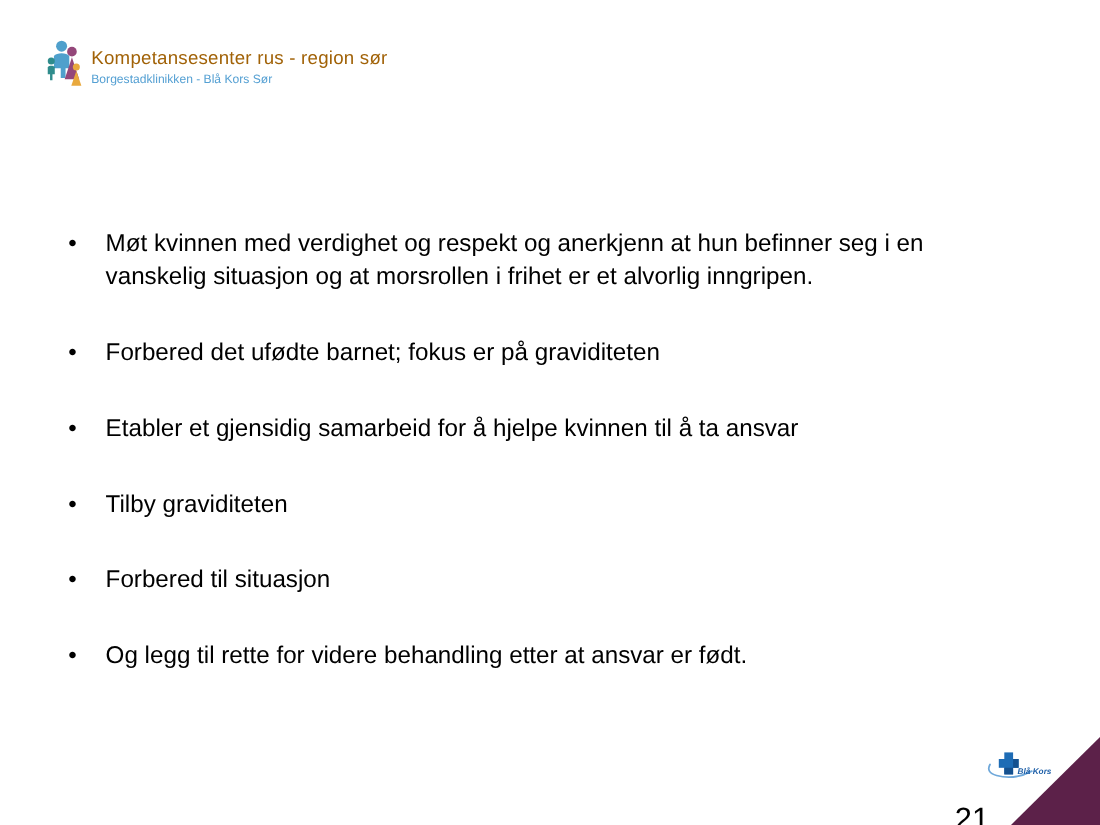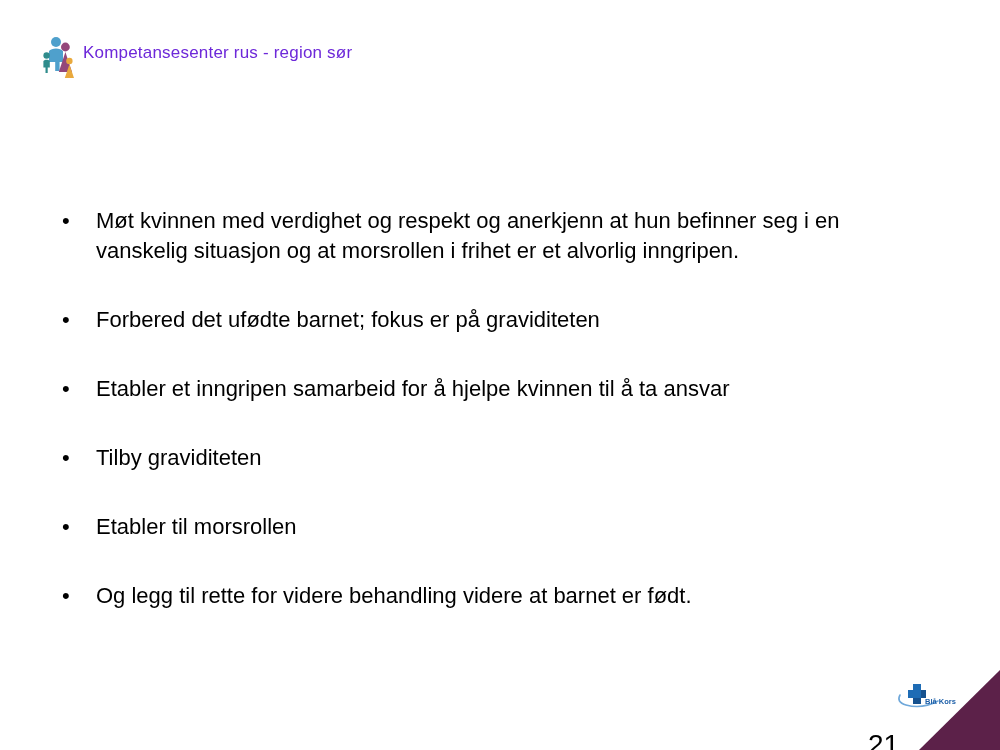--- a/index.html
+++ b/index.html
@@ -17,21 +17,21 @@
     position: absolute;
     left: 42px;
     top: 36px;
     display: flex;
     align-items: flex-start;
   }
   .brand-figures svg { display: block; }
   .brand-text { margin-left: 7px; padding-top: 7px; }
   .brand-title {
     font-size: 17px;
-    color: #6d28d9;
+    color: #a16207;
     letter-spacing: 0.2px;
     white-space: nowrap;
   }
   .brand-subtitle {
     font-size: 11px;
     color: #55A0D3;
     margin-top: 3px;
     white-space: nowrap;
   }
 
@@ -77,20 +77,21 @@
     width: 70px;
     height: 42px;
   }
   .blakors svg { display: block; }
   .blakors-label {
     position: absolute;
     left: 37px;
     top: 26px;
     font-size: 7.5px;
     font-weight: bold;
+    font-style: italic;
     color: #1D5FA8;
     white-space: nowrap;
   }
   .page-number {
     position: absolute;
     left: 868px;
     top: 729px;
     font-size: 28px;
     color: #000000;
   }
@@ -112,47 +113,48 @@
 
         <circle cx="23.4" cy="11" r="4.4" fill="#94477A"></circle>
         <path d="M23.4 16 L30 36 L16.8 36 Z" fill="#94477A"></path>
 
         <circle cx="27.4" cy="25" r="3.2" fill="#E9A93D"></circle>
         <path d="M27.4 28.5 L32 42 L22.8 42 Z" fill="#E9A93D"></path>
       </svg>
     </div>
     <div class="brand-text">
       <div class="brand-title">Kompetansesenter rus - region sør</div>
+      <div class="brand-subtitle">Borgestadklinikken - Blå Kors Sør</div>
     </div>
   </header>
 
   <ul class="bullets">
     <li>
       <span class="bullet-marker">•</span>
       <span class="bullet-text">Møt kvinnen med verdighet og respekt og anerkjenn at hun befinner seg i en vanskelig situasjon og at morsrollen i frihet er et alvorlig inngripen.</span>
     </li>
     <li>
       <span class="bullet-marker">•</span>
       <span class="bullet-text">Forbered det ufødte barnet; fokus er på graviditeten</span>
     </li>
     <li>
       <span class="bullet-marker">•</span>
-      <span class="bullet-text">Etabler et inngripen samarbeid for å hjelpe kvinnen til å ta ansvar</span>
+      <span class="bullet-text">Etabler et gjensidig samarbeid for å hjelpe kvinnen til å ta ansvar</span>
     </li>
     <li>
       <span class="bullet-marker">•</span>
       <span class="bullet-text">Tilby graviditeten</span>
     </li>
     <li>
       <span class="bullet-marker">•</span>
-      <span class="bullet-text">Etabler til morsrollen</span>
+      <span class="bullet-text">Forbered til situasjon</span>
     </li>
     <li>
       <span class="bullet-marker">•</span>
-      <span class="bullet-text">Og legg til rette for videre behandling videre at barnet er født.</span>
+      <span class="bullet-text">Og legg til rette for videre behandling etter at ansvar er født.</span>
     </li>
   </ul>
 
   <div class="blakors">
     <svg width="70" height="42" viewBox="0 0 70 42" xmlns="http://www.w3.org/2000/svg">
 
       <path d="M12 24 Q8 31 18 34 Q34 38.5 50 30" fill="none" stroke="#6FA8DA" stroke-width="1.6" stroke-linecap="round"></path>
 
       <rect x="25" y="13" width="8" height="20" fill="#1E6CB5"></rect>
       <rect x="20" y="19" width="18" height="8" fill="#1E6CB5"></rect>

